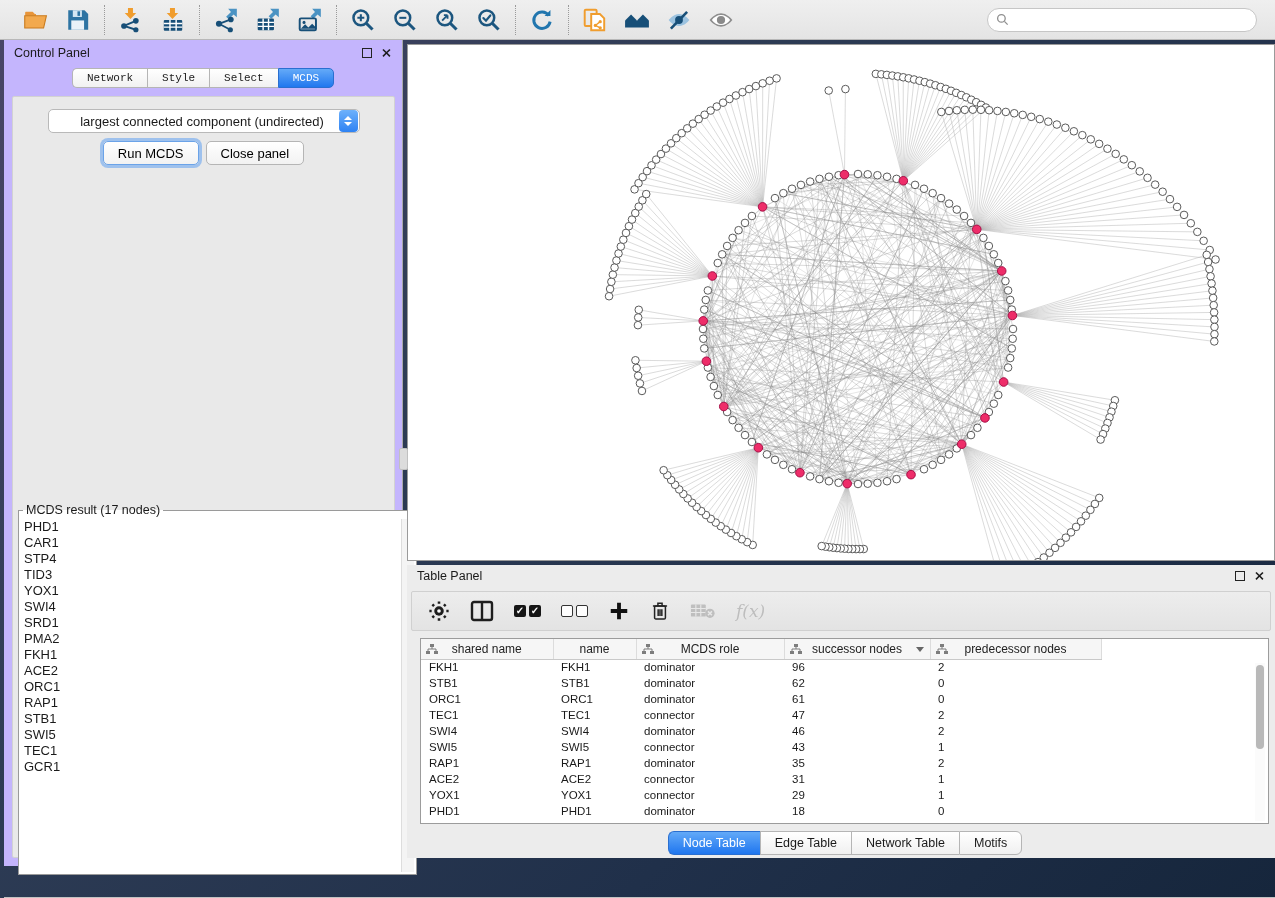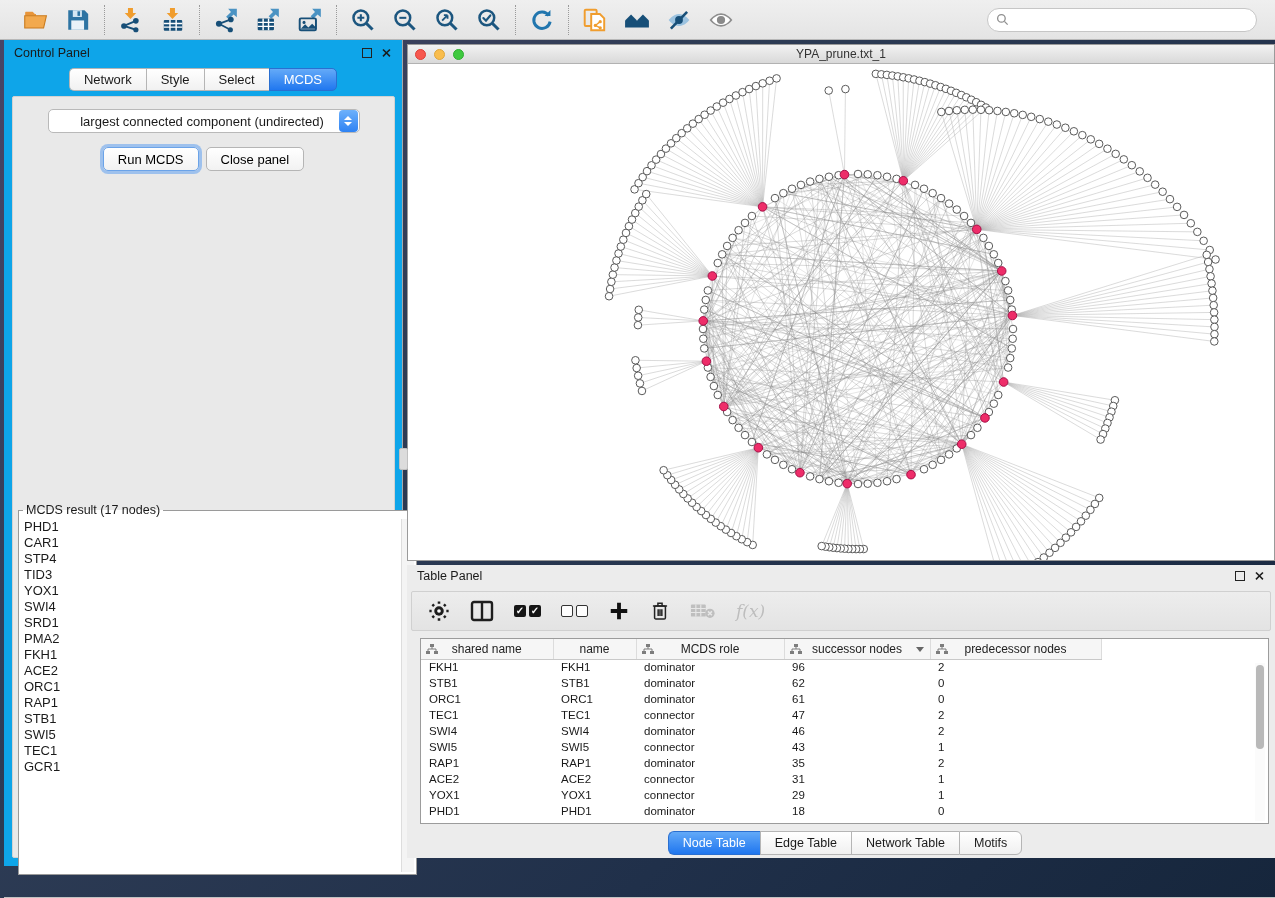--- a/index.html
+++ b/index.html
@@ -24,31 +24,31 @@
   .search-box {
     width:270px; height:24px; background:#fff; border:1px solid #c6c6c6; border-radius:13px;
     display:flex; align-items:center; padding:0 8px; gap:5px;
   }
   .search-box svg { width:13px; height:13px; flex:0 0 auto; }
   .search-box input { border:none; outline:none; flex:1; font-size:12px; font-family:"Liberation Sans",sans-serif; background:transparent; }
 
   
   .control-panel {
     position:absolute; left:4px; top:40px; width:399px; height:826px;
-    background:#0ea5e9; border-right:1px solid #a9a9a9;
+    background:#c4b5fd; border-right:1px solid #a9a9a9;
   }
   .panel-titlebar { height:26px; display:flex; align-items:center; padding:0 10px; font-size:12.5px; }
   .panel-title { flex:1; }
   .panel-btns { display:flex; align-items:center; gap:9px; }
   .float-icon { width:10px; height:10px; border:1.5px solid #222; background:transparent; display:inline-block; }
   .close-x { font-size:13px; font-weight:bold; line-height:10px; cursor:pointer; }
   .cp-tabs { display:flex; justify-content:center; margin-top:2px; }
   .cp-tab {
-    font-size:13px; padding:3px 14px; background:linear-gradient(#fff,#f1f1f1);
-    border:1px solid #b5b5b5; border-right:none; cursor:pointer;
+    font-size:11px; padding:3px 14px; background:linear-gradient(#fff,#f1f1f1);
+    border:1px solid #b5b5b5; border-right:none; cursor:pointer;font-family:Liberation Mono, monospace;
   }
   .cp-tab:first-child { border-radius:5px 0 0 5px; }
   .cp-tab:last-child { border-right:1px solid #b5b5b5; border-radius:0 5px 5px 0; }
   .cp-tab.active {
     background:linear-gradient(#64aaf8,#2077ef); color:#fff; border-color:#2a6fd0;
   }
   .cp-inner {
     position:absolute; left:8px; top:56px; width:383px; height:762px;
     background:#e9e9e9; border:1px solid #d2d2d2; border-radius:2px;
   }
@@ -60,21 +60,21 @@
   }
   .mac-select .sel-text { flex:1; text-align:center; padding-left:18px; }
   .sel-stepper {
     width:19px; height:22px; margin:0 1px; border-radius:4px;
     background:linear-gradient(#6db1fb,#2e82f3);
     display:flex; flex-direction:column; align-items:center; justify-content:center; gap:2px;
   }
   .sel-stepper i { display:block; width:0; height:0; border-left:4px solid transparent; border-right:4px solid transparent; }
   .sel-stepper .up { border-bottom:4px solid #fff; }
   .sel-stepper .dn { border-top:4px solid #fff; }
-  .btn-row { display:flex; justify-content:center; gap:7px; margin-top:14px; }
+  .btn-row { display:flex; justify-content:center; gap:7px; margin-top:8px; }
   .mac-btn {
     font-size:13px; font-family:"Liberation Sans",sans-serif; padding:3px 14px; height:24px;
     background:linear-gradient(#ffffff,#f2f2f2); border:1px solid #b5b5b5; border-radius:5px; cursor:pointer;
   }
   .mac-btn.focused { box-shadow:0 0 0 3px rgba(97,160,240,.55); border-color:#6ba3e8; }
   .mcds-result {
     position:absolute; left:5px; top:406px; width:399px; height:372px;
     border:1px solid #9a9a9a; background:#fff;
   }
   .mcds-result legend { font-size:12.5px; padding:0 3px; margin-left:4px; }
@@ -377,28 +377,20 @@
         <div class="mcds-item">GCR1</div>
       </div>
       <div class="mcds-scroll"></div>
     </fieldset>
   </div>
 </div>
 
 <div class="vsplit-grip"></div>
 
 <div class="net-window">
-  <div class="net-titlebar">
-    <span class="lights">
-      <span class="light red"></span>
-      <span class="light yellow"></span>
-      <span class="light green"></span>
-    </span>
-    <span class="net-title">YPA_prune.txt_1</span>
-  </div>
   <div class="net-canvas">
     <svg id="net-svg" width="866" height="496" viewBox="0 0 866 496">
         <line x1="304.3476437781842" y1="211.9868777845213" x2="488.5469325105525" y2="114.86961002506217" stroke="#8c8c8c" stroke-width="0.7" opacity="0.45"></line>
         <line x1="304.3476437781842" y1="211.9868777845213" x2="420.9558962392127" y2="112.74547613705326" stroke="#8c8c8c" stroke-width="0.7" opacity="0.45"></line>
         <line x1="304.3476437781842" y1="211.9868777845213" x2="305.88464468732104" y2="322.05930566612506" stroke="#8c8c8c" stroke-width="0.7" opacity="0.45"></line>
         <line x1="304.3476437781842" y1="211.9868777845213" x2="430.5733487975329" y2="418.77777870374405" stroke="#8c8c8c" stroke-width="0.7" opacity="0.45"></line>
         <line x1="304.3476437781842" y1="211.9868777845213" x2="541.1067141053334" y2="390.39763412811686" stroke="#8c8c8c" stroke-width="0.7" opacity="0.45"></line>
         <line x1="304.3476437781842" y1="211.9868777845213" x2="488.5469325105525" y2="415.1303899749378" stroke="#8c8c8c" stroke-width="0.7" opacity="0.45"></line>
         <line x1="304.3476437781842" y1="211.9868777845213" x2="600.1303899749378" y2="226.4530674894475" stroke="#8c8c8c" stroke-width="0.7" opacity="0.45"></line>
         <line x1="304.3476437781842" y1="211.9868777845213" x2="411.4530674894475" y2="415.1303899749378" stroke="#8c8c8c" stroke-width="0.7" opacity="0.45"></line>

